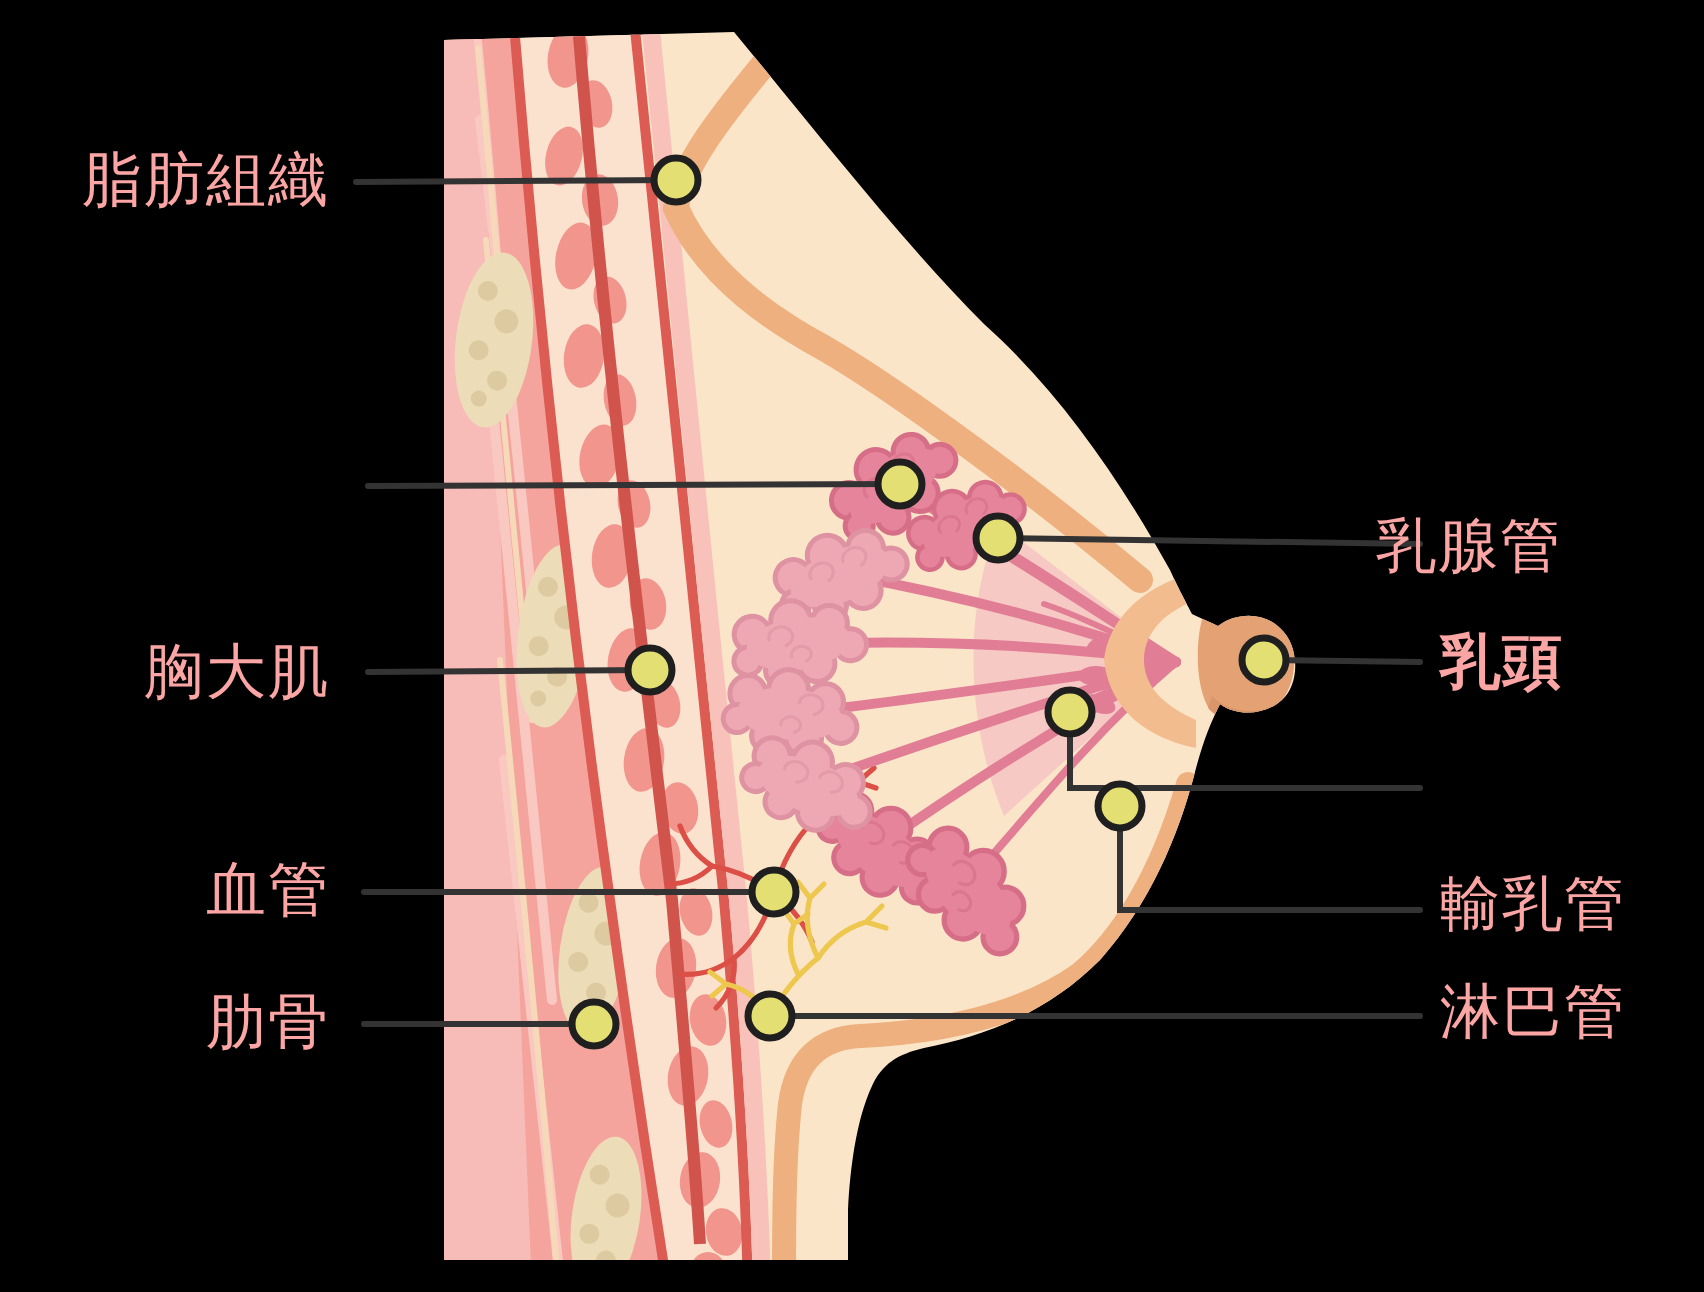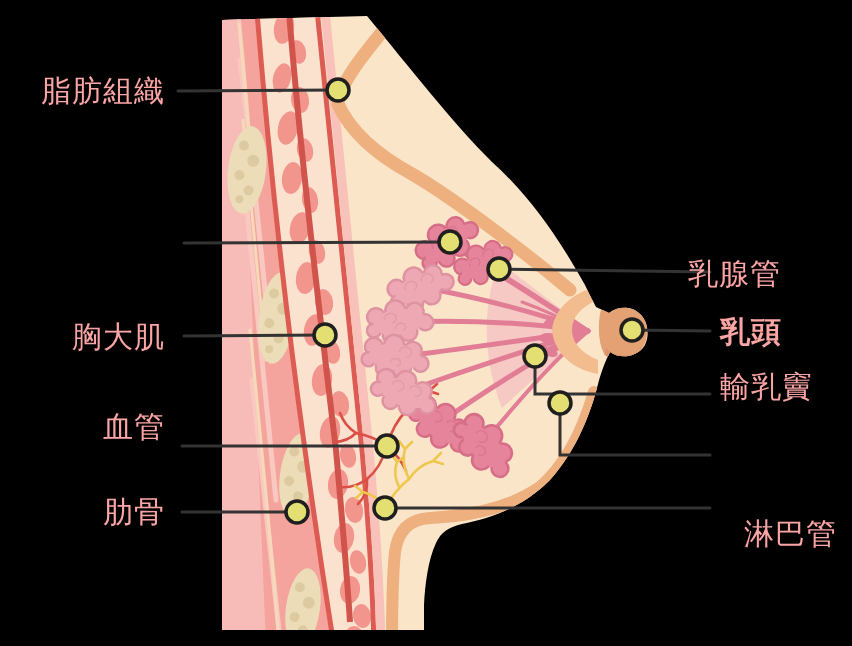--- a/index.html
+++ b/index.html
@@ -330,20 +330,20 @@
       <circle cx="535" cy="356" r="11"></circle>
       <circle cx="560" cy="403" r="11"></circle>
       <circle cx="387" cy="446" r="11"></circle>
       <circle cx="385" cy="508" r="11"></circle>
       <circle cx="297" cy="512" r="11"></circle>
     </g>
   </svg>
 
   <div class="lbl left" style="right:687px;top:70px;">脂肪組織</div>
   <div class="lbl left" style="right:687px;top:316px;">胸大肌</div>
-  <div class="lbl left" style="right:687px;top:406px;">血管</div>
+  <div class="lbl left" style="right:687px;top:425px;">血管</div>
   <div class="lbl left" style="right:687px;top:491px;">肋骨</div>
 
   <div class="lbl" style="left:688px;top:253px;">乳腺管</div>
   <div class="lbl" style="left:720px;top:311px;font-weight:bold;">乳頭</div>
-  <div class="lbl" style="left:720px;top:366px;">輸乳竇</div>
-  <div class="lbl" style="left:720px;top:513px;margin-left:24px;">淋巴管</div>
+  <div class="lbl" style="left:720px;top:432px;">輸乳管</div>
+  <div class="lbl" style="left:720px;top:486px;">淋巴管</div>
 </div>
 
 </body></html>

